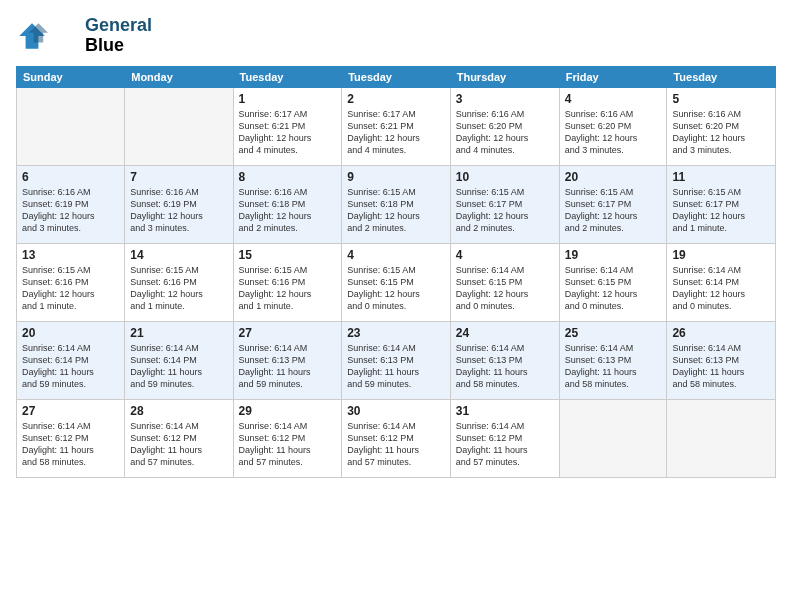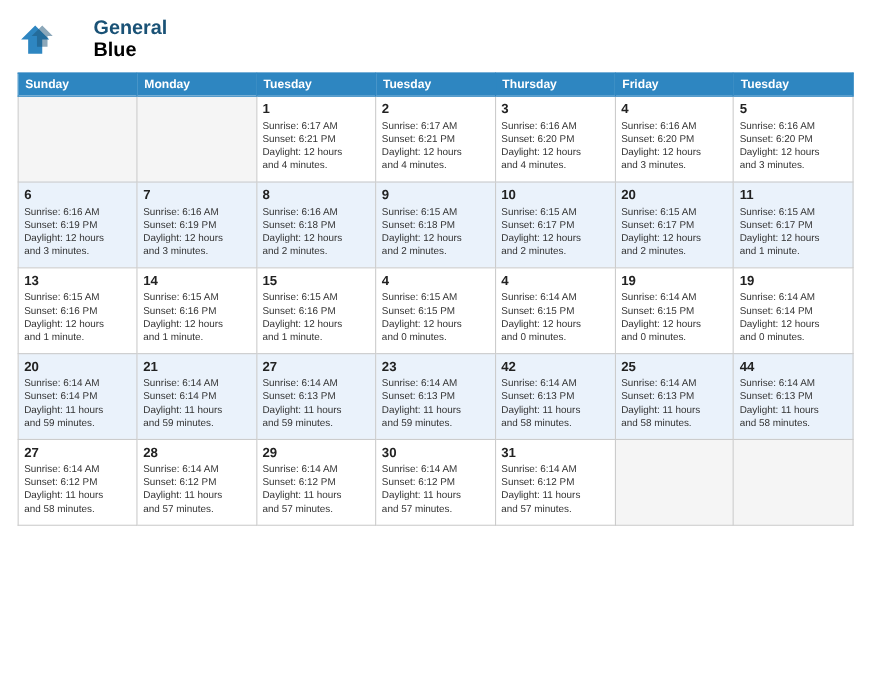--- a/index.html
+++ b/index.html
@@ -290,35 +290,35 @@
 and 59 minutes.</div>
           </td>
           <td>
             <div class="day-number">23</div>
             <div class="day-info" style="white-space: pre-line;">Sunrise: 6:14 AM
 Sunset: 6:13 PM
 Daylight: 11 hours
 and 59 minutes.</div>
           </td>
           <td>
-            <div class="day-number">42</div>
+            <div class="day-number">24</div>
             <div class="day-info" style="white-space: pre-line;">Sunrise: 6:14 AM
 Sunset: 6:13 PM
 Daylight: 11 hours
 and 58 minutes.</div>
           </td>
           <td>
             <div class="day-number">25</div>
             <div class="day-info" style="white-space: pre-line;">Sunrise: 6:14 AM
 Sunset: 6:13 PM
 Daylight: 11 hours
 and 58 minutes.</div>
           </td>
           <td>
-            <div class="day-number">44</div>
+            <div class="day-number">26</div>
             <div class="day-info" style="white-space: pre-line;">Sunrise: 6:14 AM
 Sunset: 6:13 PM
 Daylight: 11 hours
 and 58 minutes.</div>
           </td>
         </tr>
         <tr>
           <td>
             <div class="day-number">27</div>
             <div class="day-info" style="white-space: pre-line;">Sunrise: 6:14 AM

